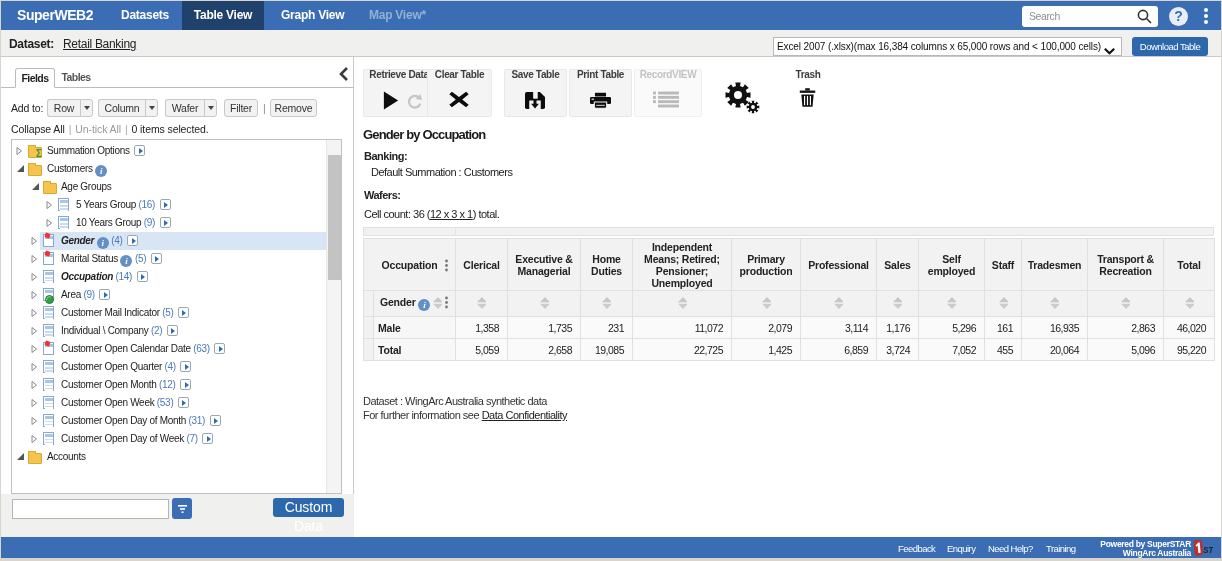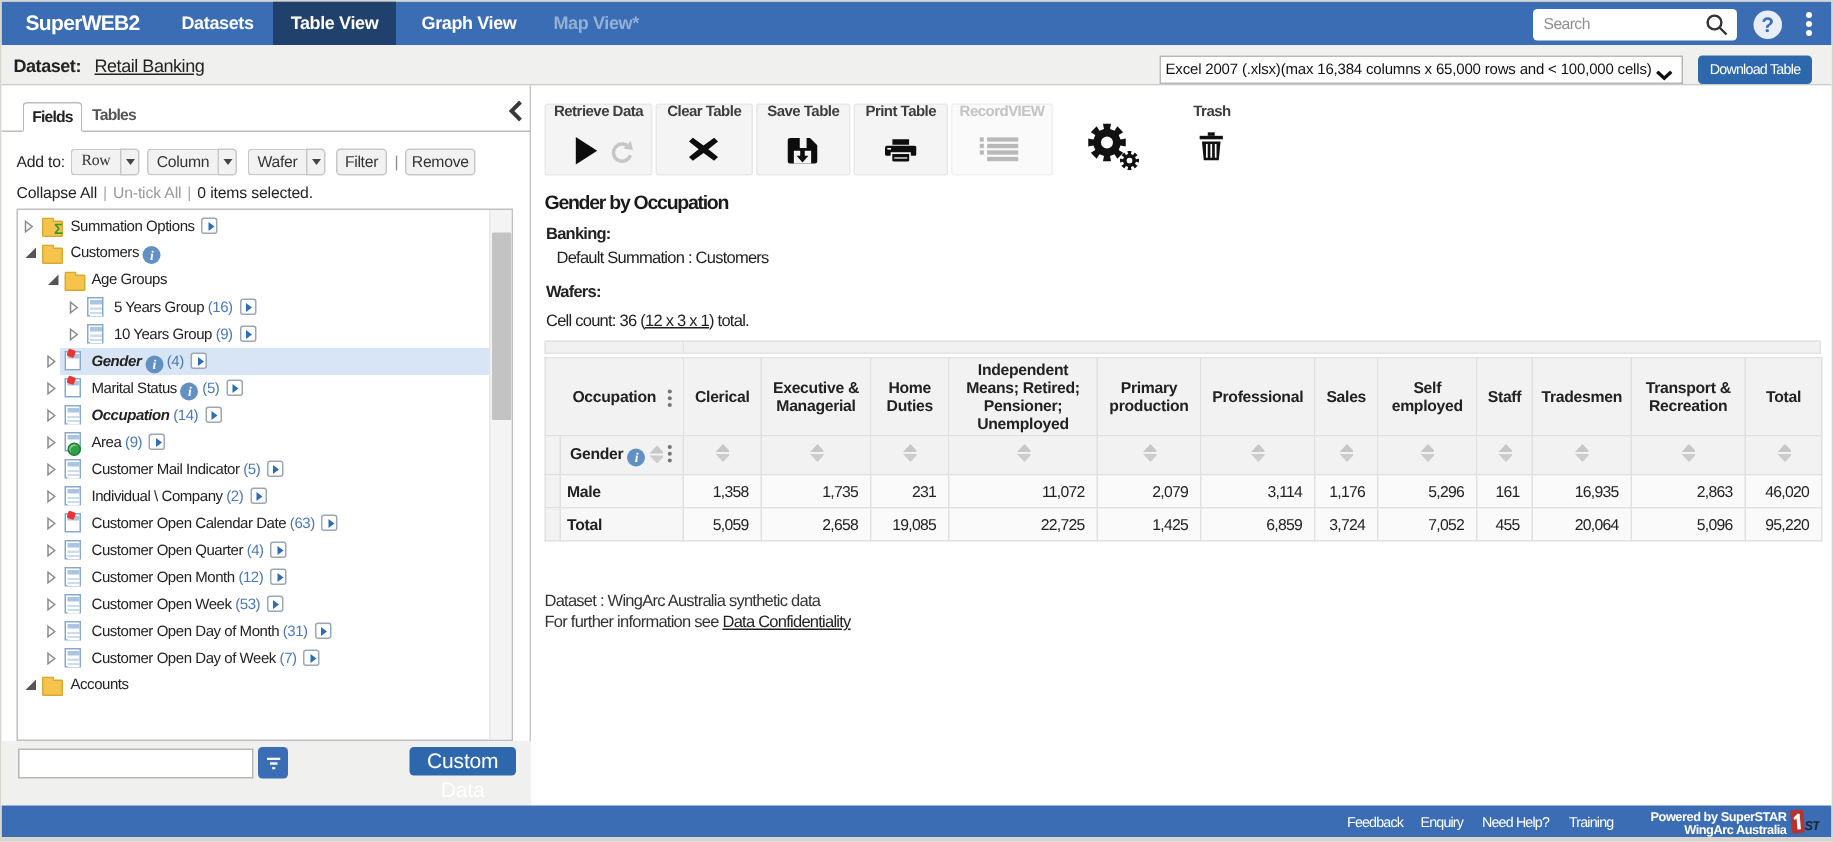--- a/index.html
+++ b/index.html
@@ -135,21 +135,21 @@
   <div class="leftpanel" id="leftpanel">
     <div class="tabs">
       <span class="tab-fields">Fields</span>
       <span class="tab-tables">Tables</span>
     </div>
     <svg class="collapser" width="9" height="14" viewBox="0 0 9 14">
         <path d="M8 1 L2 7 L8 13" fill="none" stroke="#3a3a3a" stroke-width="2.6"></path>
       </svg>
     <div class="addto">
       <span class="cap">Add to:</span>
-      <span class="btn grp" style="left:46px;width:33px;font-family:Liberation Serif, serif;">Row</span>
+      <span class="btn grp" style="left:46px;width:33px;">Row</span>
         <span class="btn arr" style="left:79px;width:13px;"></span>
       <span class="btn grp" style="left:97px;width:47px;">Column</span>
         <span class="btn arr" style="left:144px;width:13px;"></span>
       <span class="btn grp" style="left:164px;width:39px;">Wafer</span>
         <span class="btn arr" style="left:203px;width:13px;"></span>
       <span class="btn" style="left:223px;width:34px;">Filter</span>
       <span style="position:absolute;left:262px;top:3px;color:#888;">|</span>
       <span class="btn" style="left:269px;width:47px;">Remove</span>
     </div>
     <div class="ticksline">Collapse All<span class="sep">|</span><span class="mut">Un-tick All</span><span class="sep">|</span>0 items selected.</div>
@@ -345,21 +345,21 @@
     <div class="tbtn" style="left:8px;width:72px;">
         <span class="tl">Retrieve Data</span>
         <svg style="position:absolute;left:18px;top:21px" width="18" height="19" viewBox="0 0 19 24">
           <path d="M0.5 0.5 L18.5 12 L0.5 23.5 Z" fill="#0d0d0d"></path>
         </svg>
         <svg style="position:absolute;left:43px;top:23px" width="15" height="16" viewBox="0 0 13 13">
           <path d="M10.8 4.2 a 5 5 0 1 0 0.7 4.5" fill="none" stroke="#c6c6c6" stroke-width="2"></path>
           <path d="M7.5 4.8 L13 5.6 L11.7 0.4 Z" fill="#c6c6c6"></path>
         </svg>
       </div>
-    <div class="tbtn" style="left:82px;width:65px;">
+    <div class="tbtn" style="left:72px;width:65px;">
         <span class="tl">Clear Table</span>
         <svg style="position:absolute;left:21px;top:20px" width="20" height="19" viewBox="0 0 31 25">
           <path d="M4.5 0.5 L15.5 8.5 L26.5 0.5 L30.5 4.5 L20.5 12.5 L30.5 20.5 L26.5 24.5 L15.5 16.5 L4.5 24.5 L0.5 20.5 L10.5 12.5 L0.5 4.5 Z" fill="#0d0d0d"></path>
         </svg>
       </div>
     <div class="tbtn" style="left:149px;width:63px;">
         <span class="tl">Save Table</span>
         <svg style="position:absolute;left:20px;top:21px" width="20" height="19" viewBox="0 0 33 28">
           <path d="M3 0 H25 L33 8 V25 Q33 28 30 28 H3 Q0 28 0 25 V3 Q0 0 3 0 Z" fill="#0d0d0d"></path>
           <rect x="13.5" y="0" width="7.5" height="11" fill="#f4f4f4"></rect>

